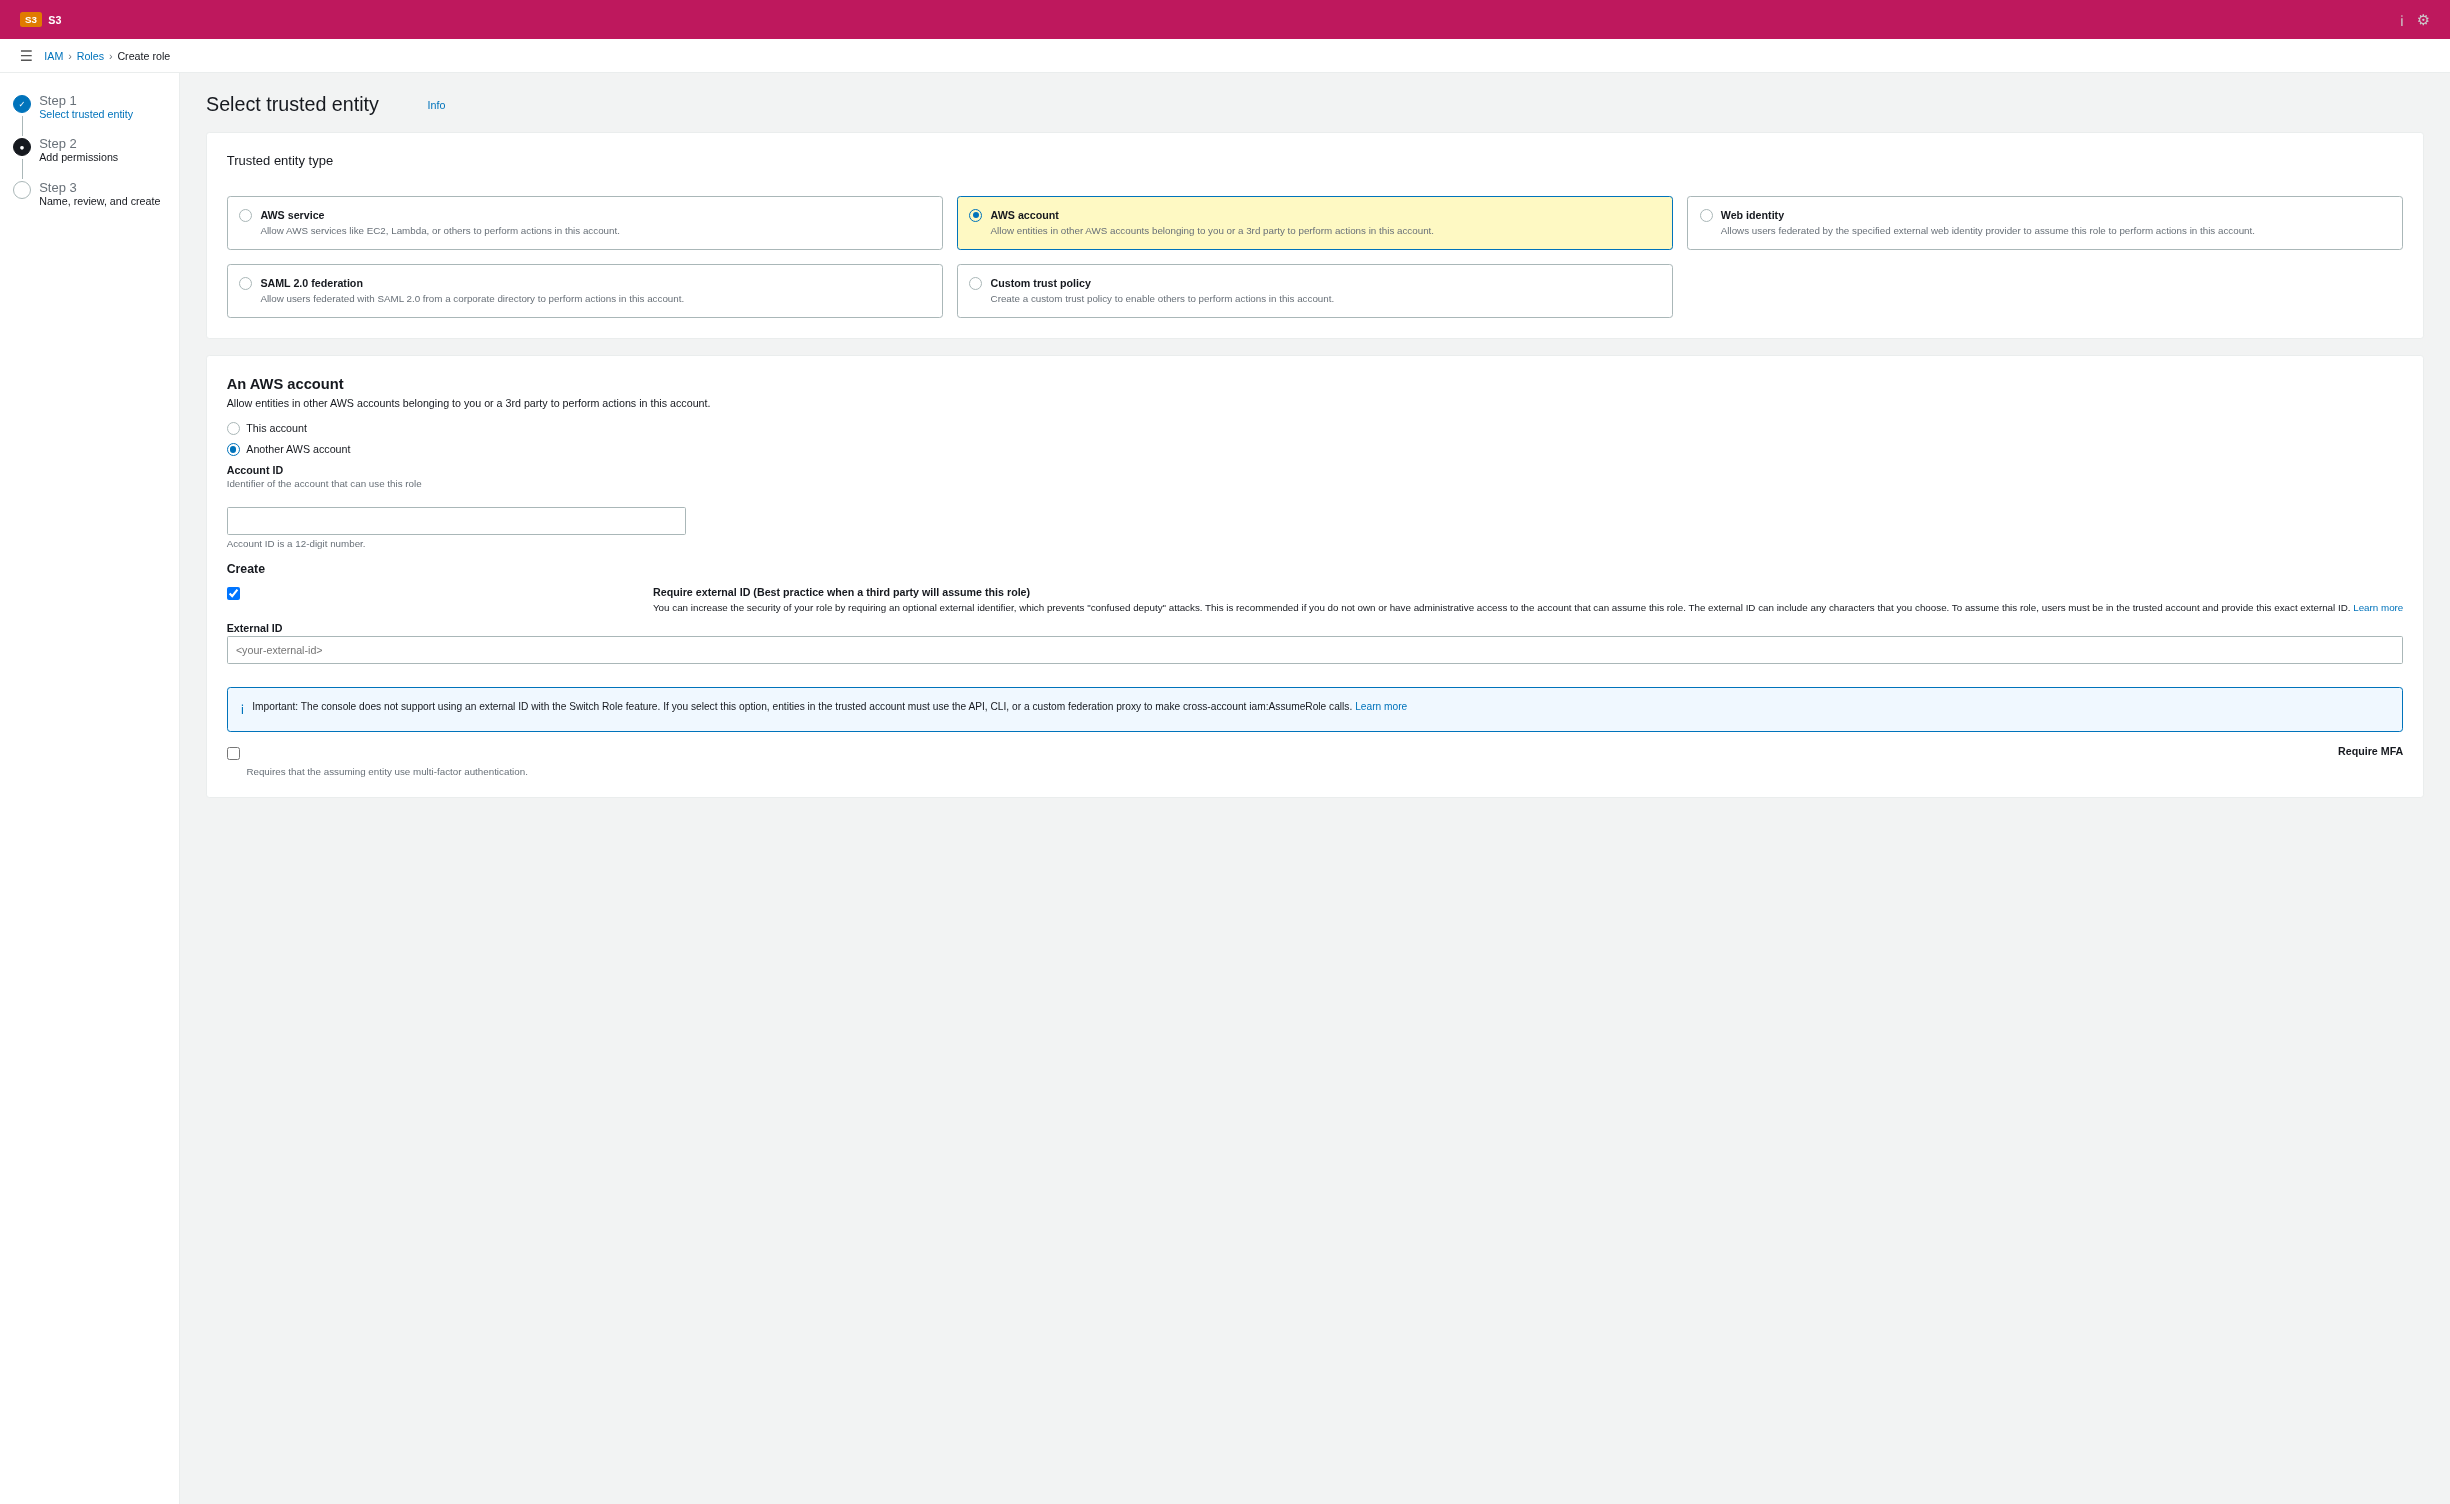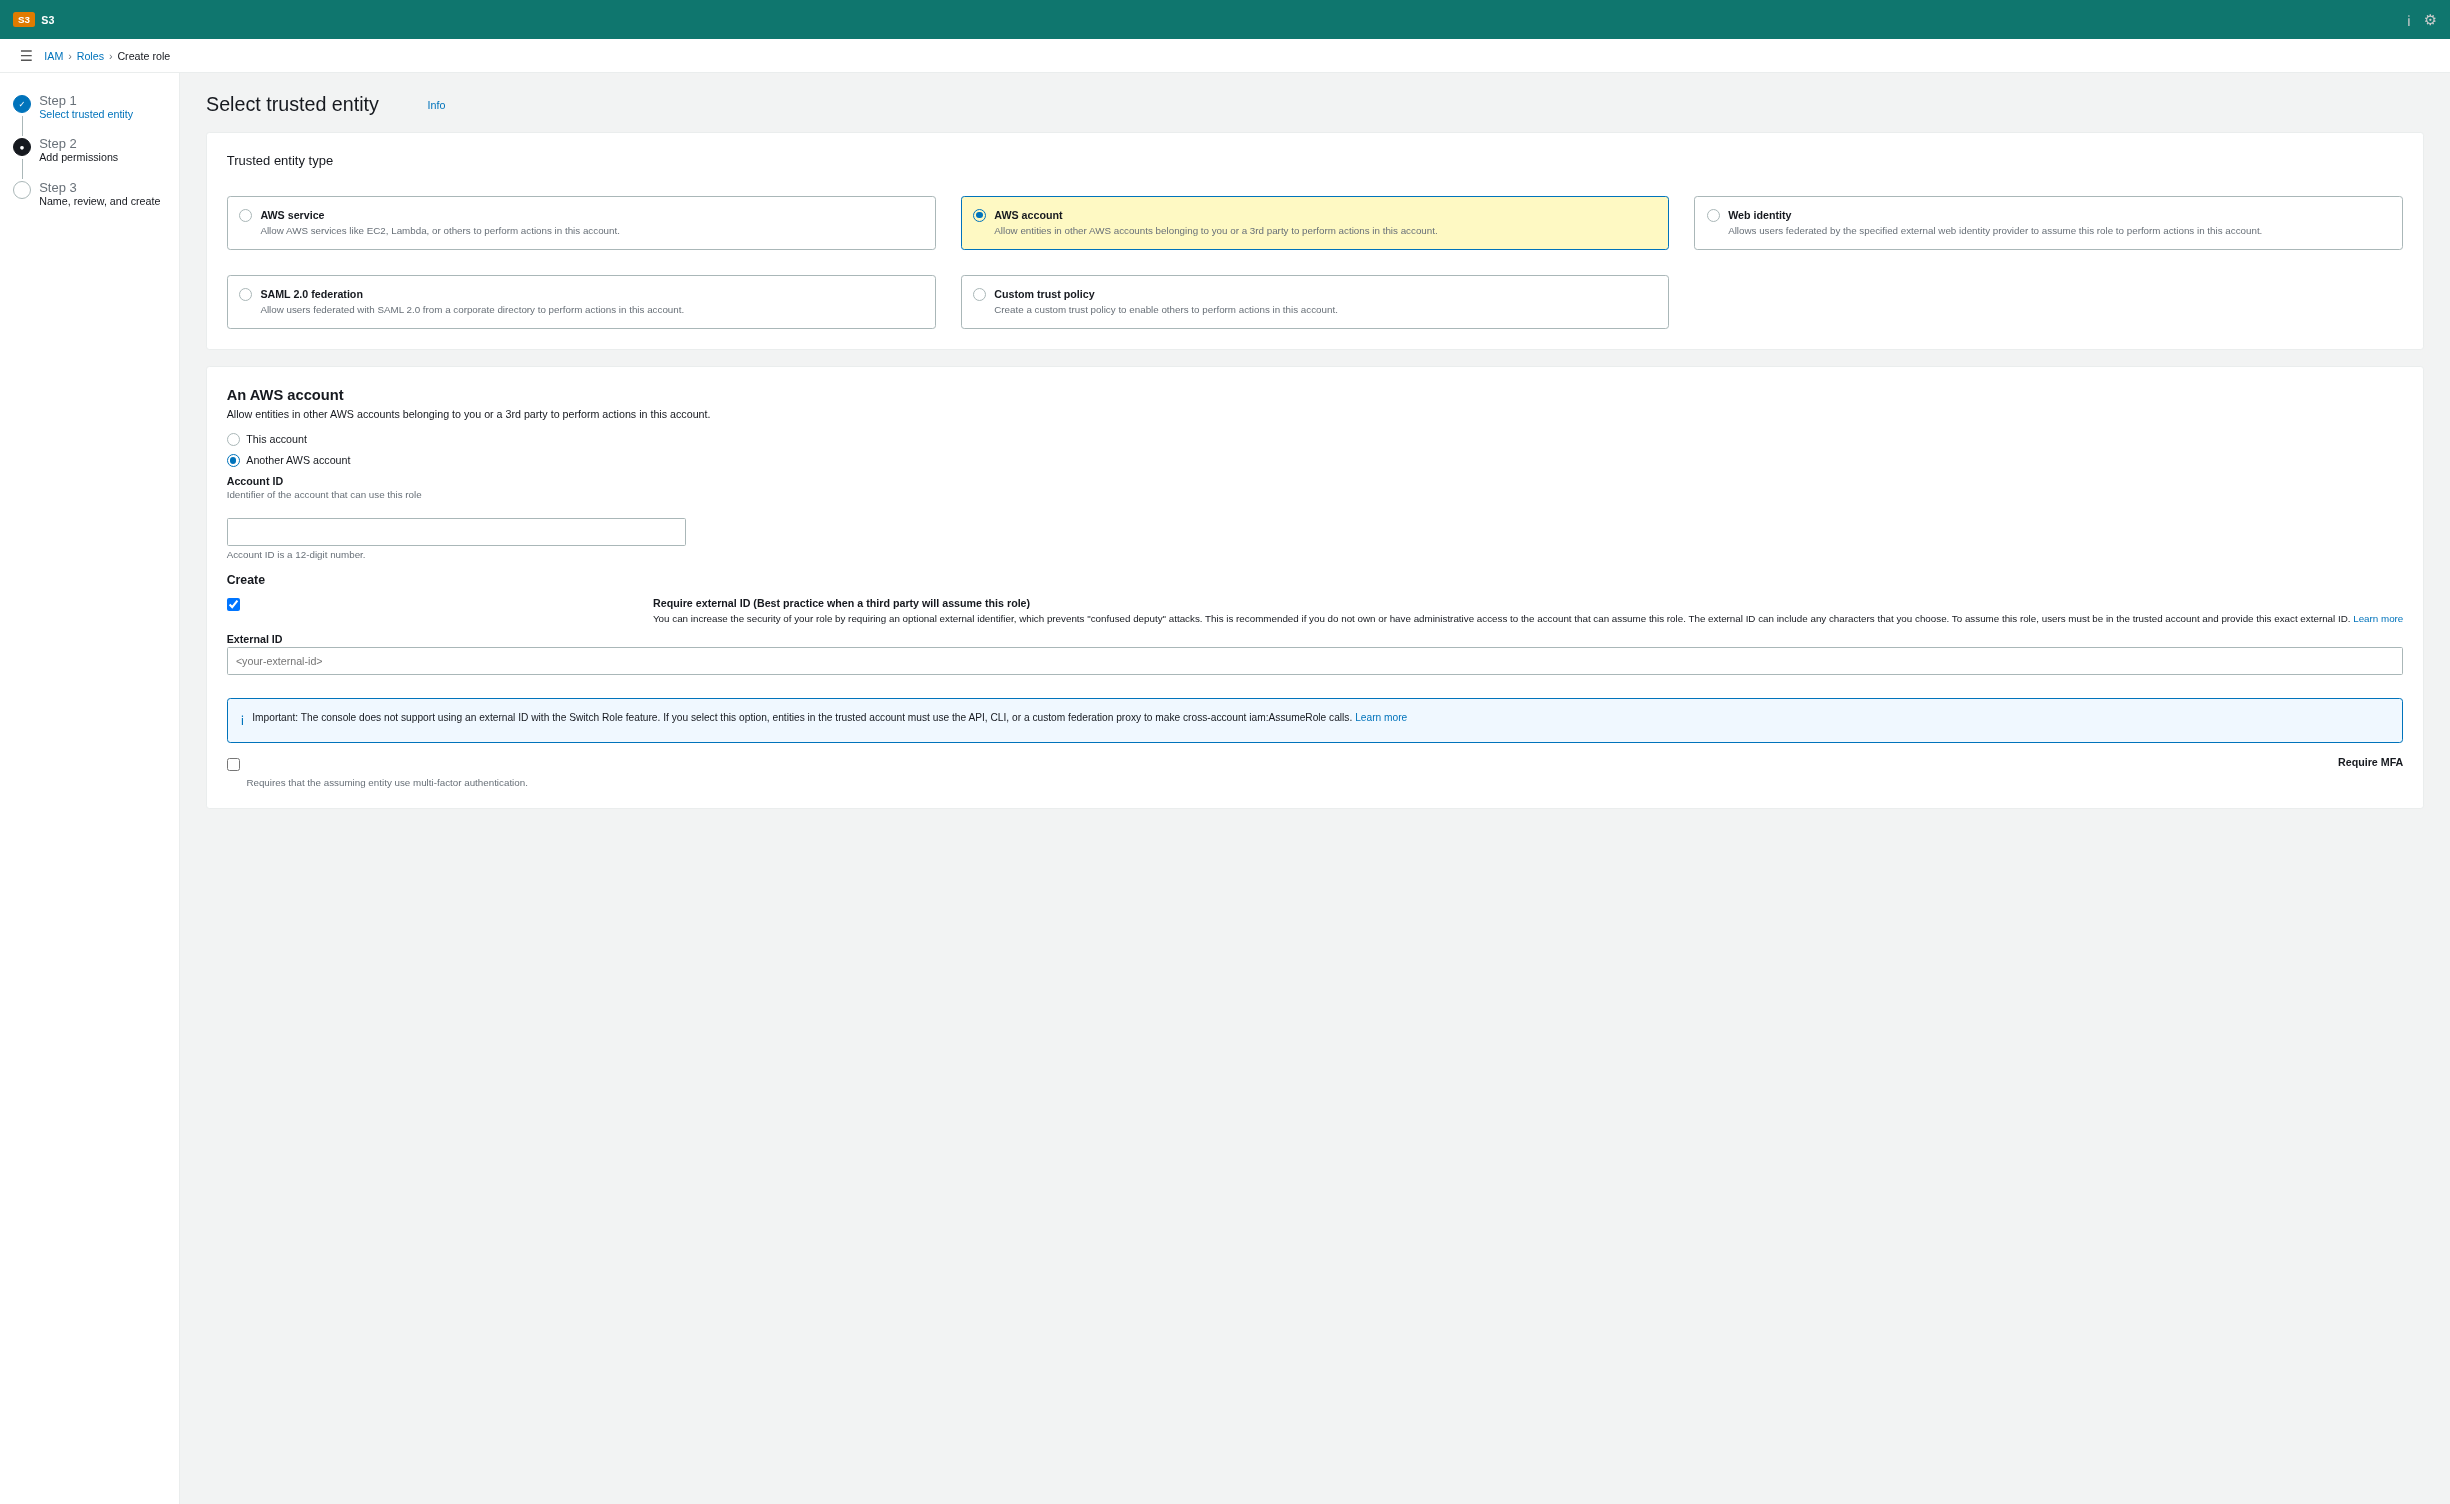--- a/index.html
+++ b/index.html
@@ -1,24 +1,24 @@
 <!DOCTYPE html>
 <html style="font-size:13px"><head>
   <meta charset="utf-8">
   <style>
     * { box-sizing: border-box; margin: 0; padding: 0; }
     body { font-family: "Amazon Ember", "Helvetica Neue", Arial, sans-serif; font-size: 11.5px; color: #16191f; background: #f2f3f3; }
 
     
     .topnav {
-      background: #0f766e;
+      background: #be185d;
       display: flex;
       align-items: center;
       height: 39px;
-      padding: 0 13px;
+      padding: 0 20px;
       gap: 9.8px;
     }
     .topnav-logo {
       display: flex;
       align-items: center;
       gap: 6.6px;
       color: #fff;
       font-size: 10.7px;
       font-weight: 600;
     }
@@ -163,21 +163,21 @@
     .card-title {
       font-size: 13px;
       font-weight: 400;
       margin-bottom: 28px;
     }
 
     
     .entity-grid {
       display: grid;
       grid-template-columns: repeat(3, 1fr);
-      gap: 25px;
+      gap: 14px;
     }
     .entity-option {
       border: 0.8px solid #aab7b8;
       border-radius: 3.3px;
       padding: 11.5px;
       cursor: pointer;
       display: flex;
       align-items: flex-start;
       gap: 8.2px;
     }

